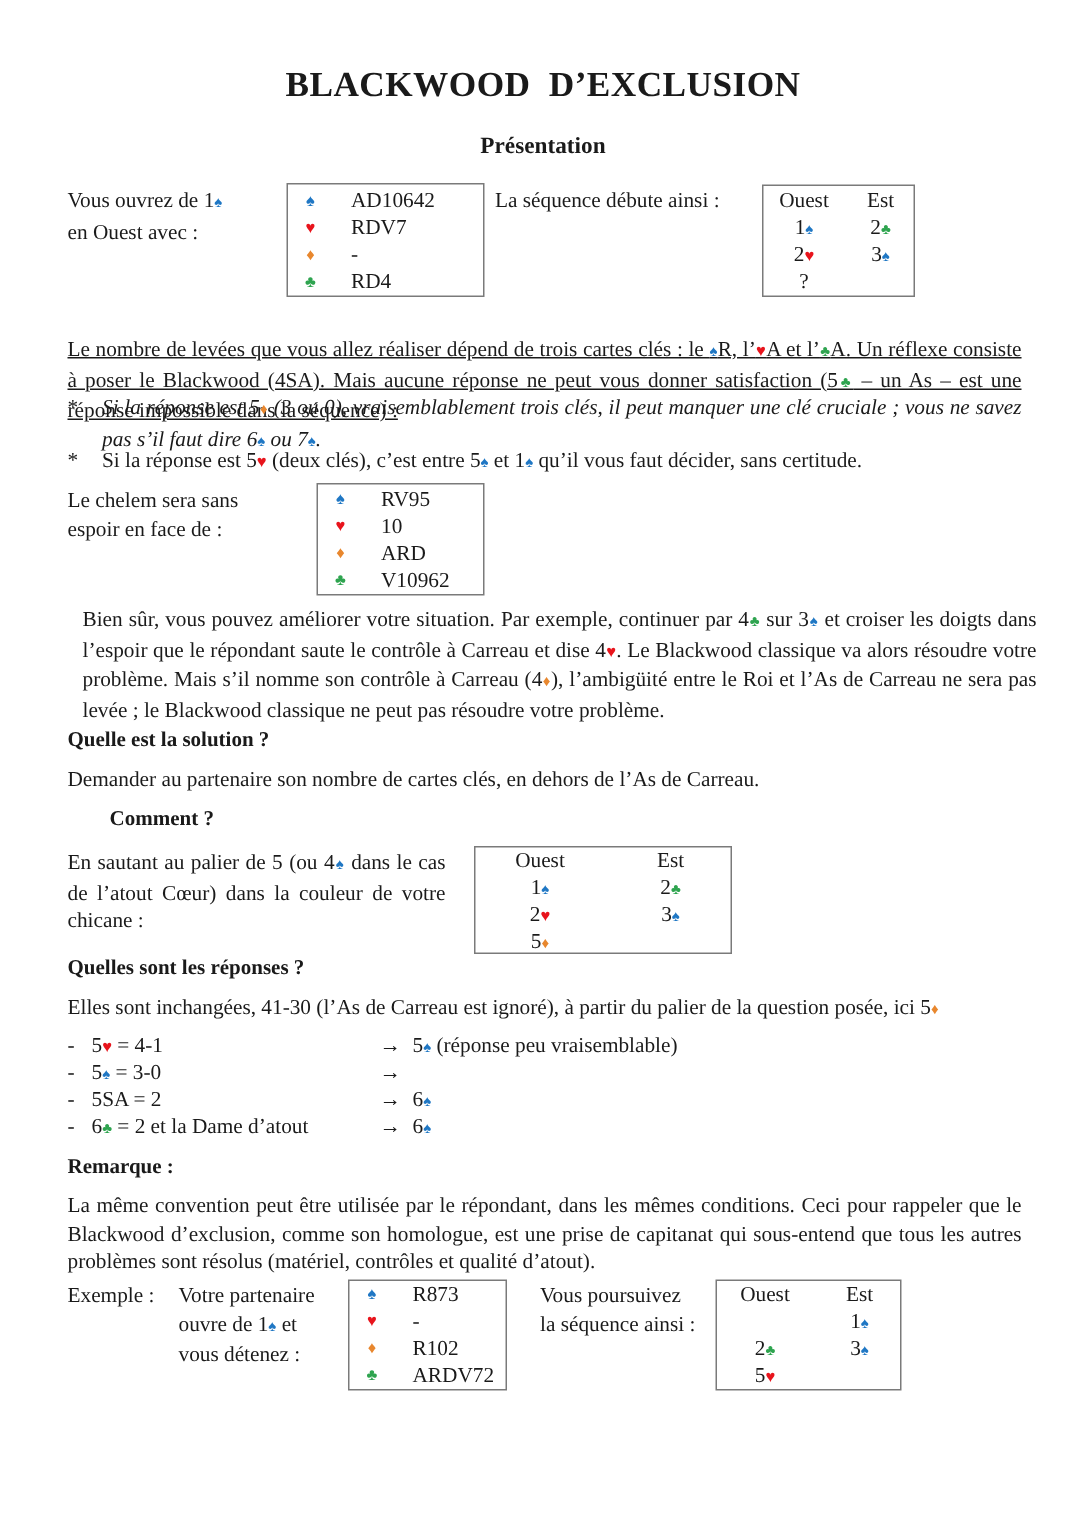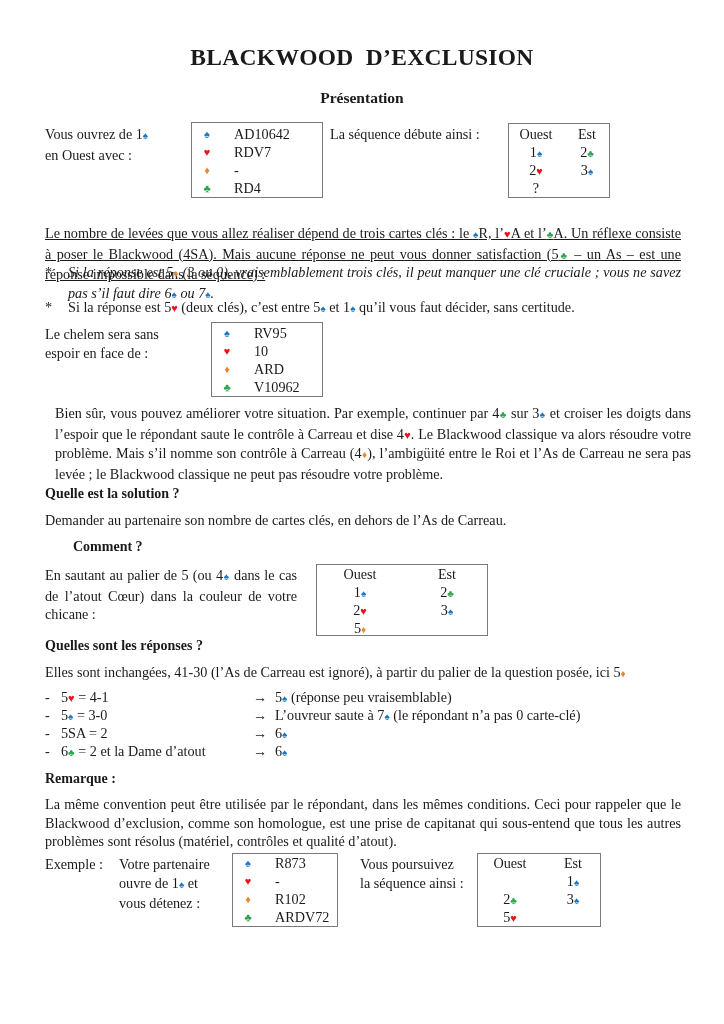--- a/index.html
+++ b/index.html
@@ -154,21 +154,20 @@
   <div class="resp-row" style="top:0;left:0;width:640px;">
     <span class="dash" style="left:0;">-</span>
     <span class="dash" style="left:16px;"><span>5</span><span class="s-heart">♥</span><span> = 4-1</span></span>
     <span class="dash" style="left:208px;">→</span>
     <span class="dash" style="left:230px;"><span></span><span>5</span><span class="s-spade">♠</span><span> (réponse peu vraisemblable)</span></span>
   </div>
   <div class="resp-row" style="top:18px;left:0;width:640px;">
     <span class="dash" style="left:0;">-</span>
     <span class="dash" style="left:16px;"><span>5</span><span class="s-spade">♠</span><span> = 3-0</span></span>
     <span class="dash" style="left:208px;">→</span>
-    <span class="dash" style="left:230px;"><span>L’ouvreur saute à </span><span>7</span><span class="s-spade">♠</span><span> (le répondant n’a pas 0 carte-clé)</span></span>
   </div>
   <div class="resp-row" style="top:36px;left:0;width:640px;">
     <span class="dash" style="left:0;">-</span>
     <span class="dash" style="left:16px;"><span>5SA</span><span> = 2</span></span>
     <span class="dash" style="left:208px;">→</span>
     <span class="dash" style="left:230px;"><span>6</span><span class="s-spade">♠</span></span>
   </div>
   <div class="resp-row" style="top:54px;left:0;width:640px;">
     <span class="dash" style="left:0;">-</span>
     <span class="dash" style="left:16px;"><span>6</span><span class="s-club">♣</span><span> = 2 et la Dame d’atout</span></span>

